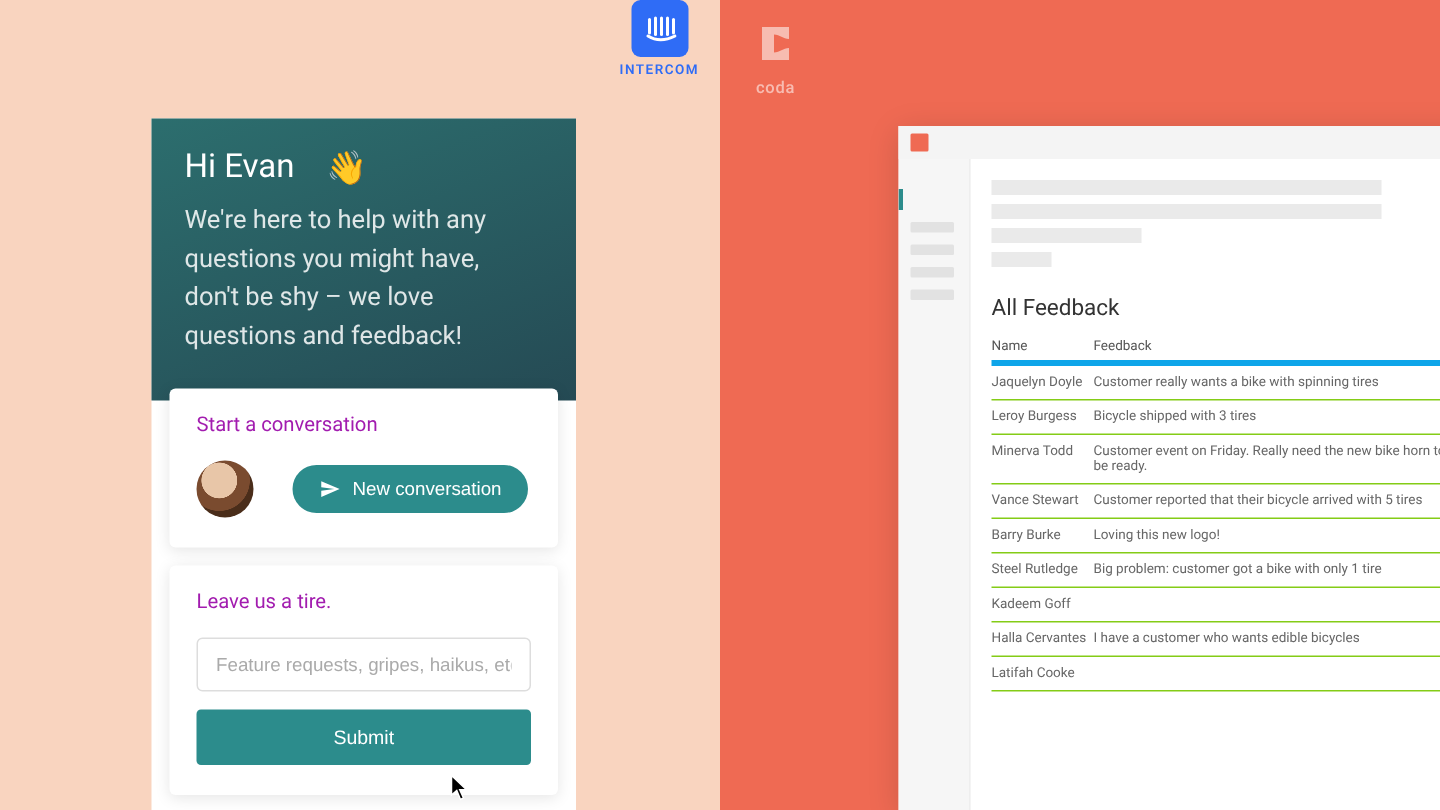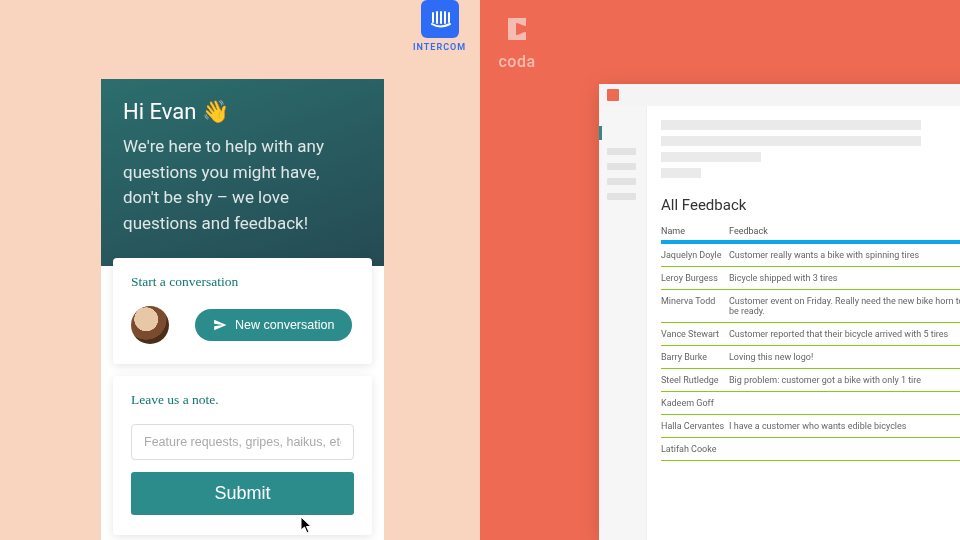--- a/index.html
+++ b/index.html
@@ -53,21 +53,21 @@
   .brand-coda .logo {
     width: 38px; height: 38px;
     border-radius: 4px;
     display: flex;
     align-items: center;
     justify-content: center;
     margin: 0 auto 4px;
   }
   .brand-coda .logo svg { display:block; opacity:0.55; }
   .brand-coda .label {
-    font-size: 16px;
+    font-size: 11px;
     color: rgba(255,255,255,0.55);
     font-weight: 500;
     letter-spacing: 0.5px;
   }
   
   .ic-widget {
     position: absolute;
     left: 101px; top: 79px;
     width: 283px;
     background: #fff;
@@ -77,43 +77,42 @@
   .ic-header {
     background: linear-gradient(160deg, #2C6E6E 0%, #254A54 100%);
     color: #fff;
     padding: 20px 22px 30px;
   }
   .ic-greet {
     font-size: 22px;
     font-weight: 400;
     display: flex;
     align-items: flex-start;
-    gap: 6px;
+    gap: 21px;
   }
   .ic-greet .wave { font-size: 22px; }
   .ic-sub {
     margin-top: 10px;
     font-size: 17px;
     line-height: 1.5;
     color: rgba(255,255,255,0.85);
     max-width: 230px;
   }
   .ic-card {
     background: #fff;
     border-radius: 4px;
     margin: -8px 12px 12px;
     box-shadow: 0 2px 10px rgba(0,0,0,0.1);
     padding: 16px 18px 20px;
   }
   .ic-card + .ic-card { margin-top: 0; }
   .ic-card-title {
     font-size: 13.5px;
-    color: #0f766e;
+    color: #a21caf;
     margin-bottom: 16px;
-    font-family: Liberation Serif, serif;
   }
   .ic-row {
     display: flex;
     align-items: center;
     gap: 26px;
   }
   .avatar {
     width: 38px; height: 38px;
     border-radius: 50%;
     background: radial-gradient(circle at 40% 35%, #e8c6a8 0 35%, #7a4b2f 36% 60%, #4a2d1a 61% 100%);
@@ -142,21 +141,21 @@
     margin-bottom: 12px;
   }
   .note-input::placeholder { color: #aaa; }
   .submit-btn {
     width: 100%;
     background: #2C8C8C;
     color: #fff;
     border: none;
     border-radius: 3px;
     padding: 11px 0;
-    font-size: 18px;
+    font-size: 13px;
     cursor: pointer;
   }
   
   .coda-window {
     position: absolute;
     left: 599px; top: 84px;
     width: 385px;
     height: 456px;
     background: #fff;
     box-shadow: 0 4px 20px rgba(0,0,0,0.15);
@@ -286,21 +285,21 @@
       <button class="pill-btn">
         <svg width="14" height="14" viewBox="0 0 24 24">
           <path d="M2 21l21-9L2 3v7l15 2-15 2v7z" fill="#fff"></path>
         </svg>
         <span>New conversation</span>
       </button>
     </div>
   </div>
 
   <div class="ic-card">
-    <div class="ic-card-title">Leave us a note.</div>
+    <div class="ic-card-title">Leave us a tire.</div>
     <input class="note-input" type="text" placeholder="Feature requests, gripes, haikus, etc." style="">
     <button class="submit-btn">Submit</button>
   </div>
 </div>
 
 <div class="coda-window">
   <div class="coda-titlebar">
     <div class="sq"></div>
   </div>
   <div class="coda-body">

